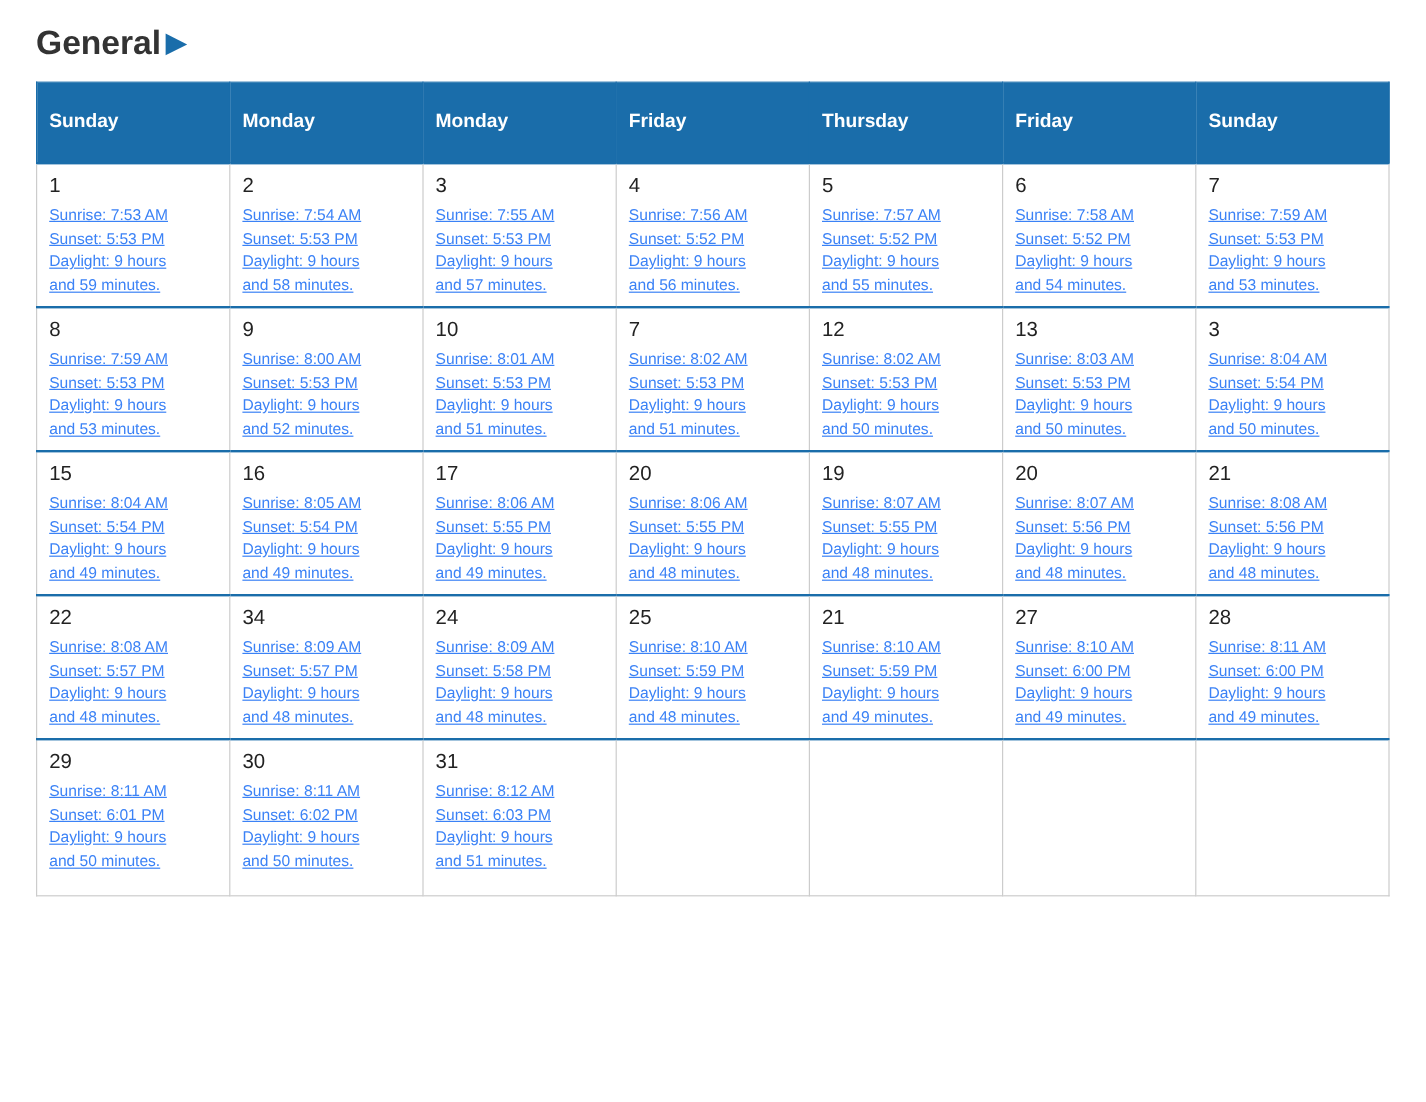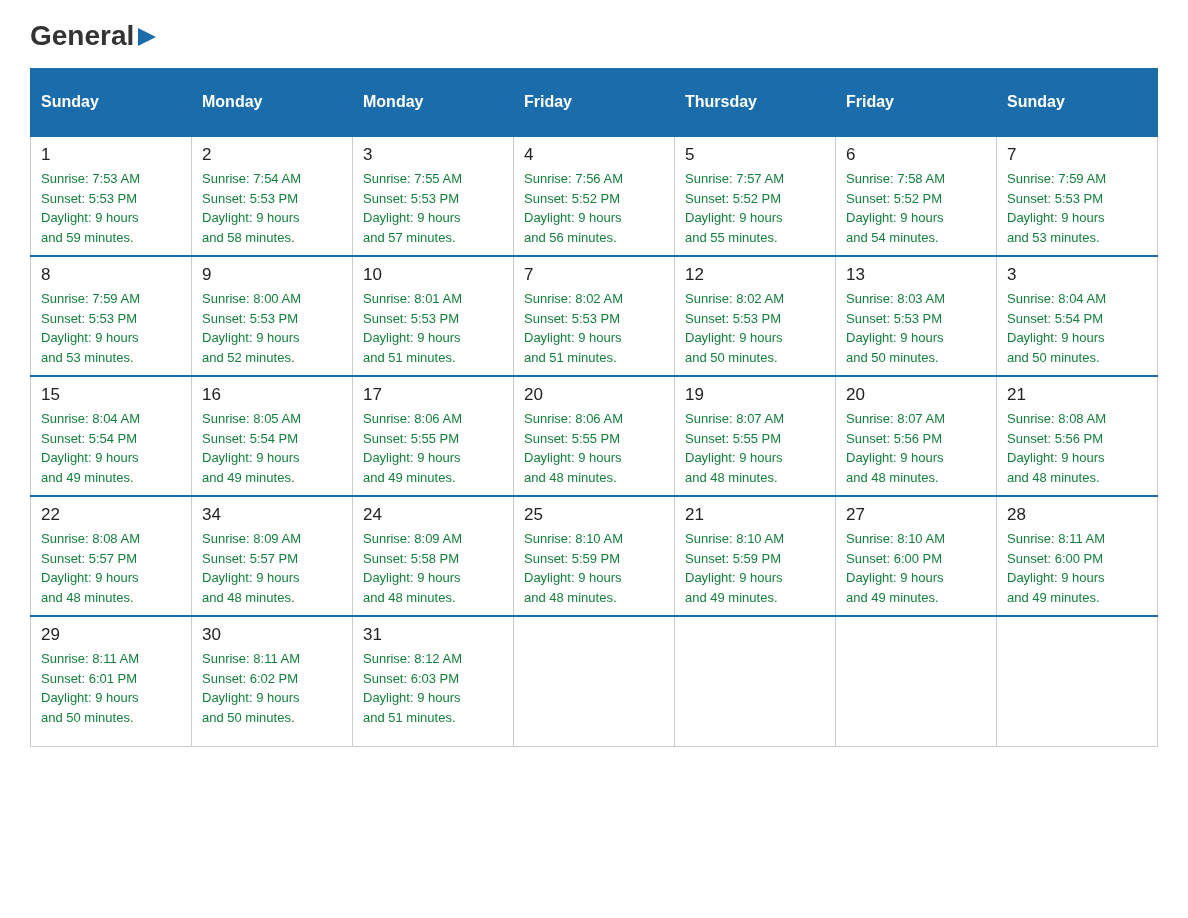--- a/index.html
+++ b/index.html
@@ -72,21 +72,22 @@
     .day-number {
       font-size: 17px;
       font-weight: normal;
       color: #222;
       margin-bottom: 4px;
       display: block;
     }
     .day-info {
       font-size: 13px;
       line-height: 1.5;
-      color: #15803d;
+      color: #3b82f6;
+      text-decoration: underline;
     }
     tbody tr td.empty {
       background: #fff;
     }
     tbody tr:last-child td {
       height: 130px;
       margin-left: 11px;
     }
   </style>
 </head>

